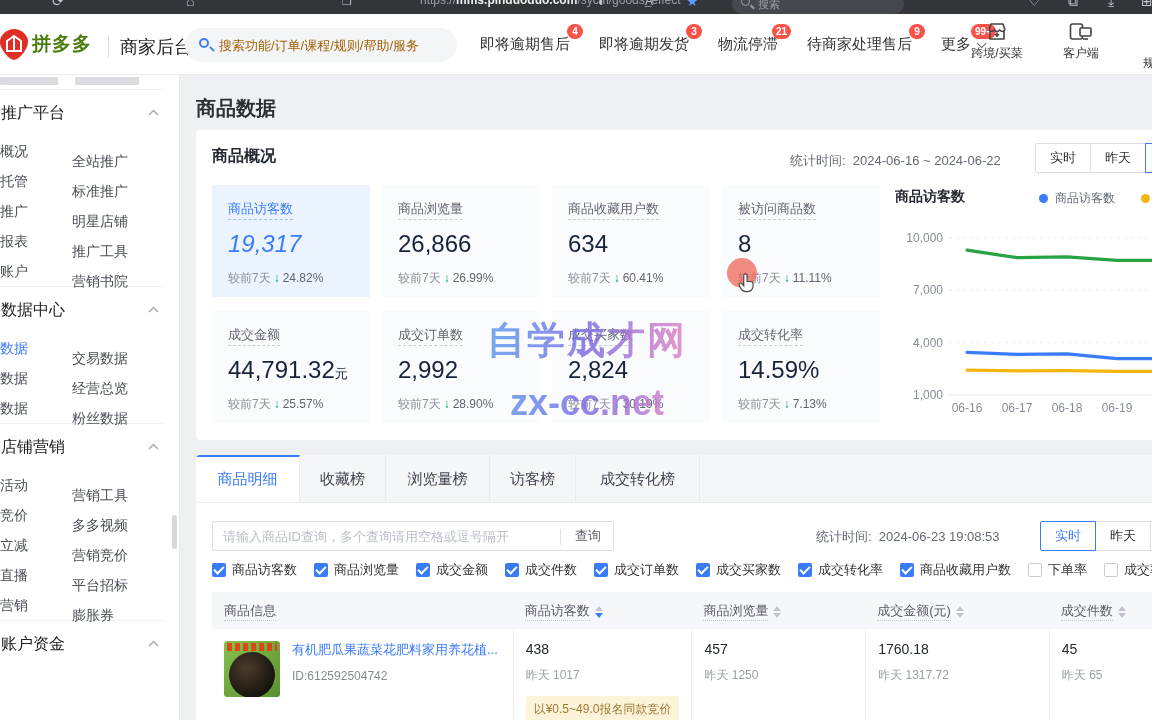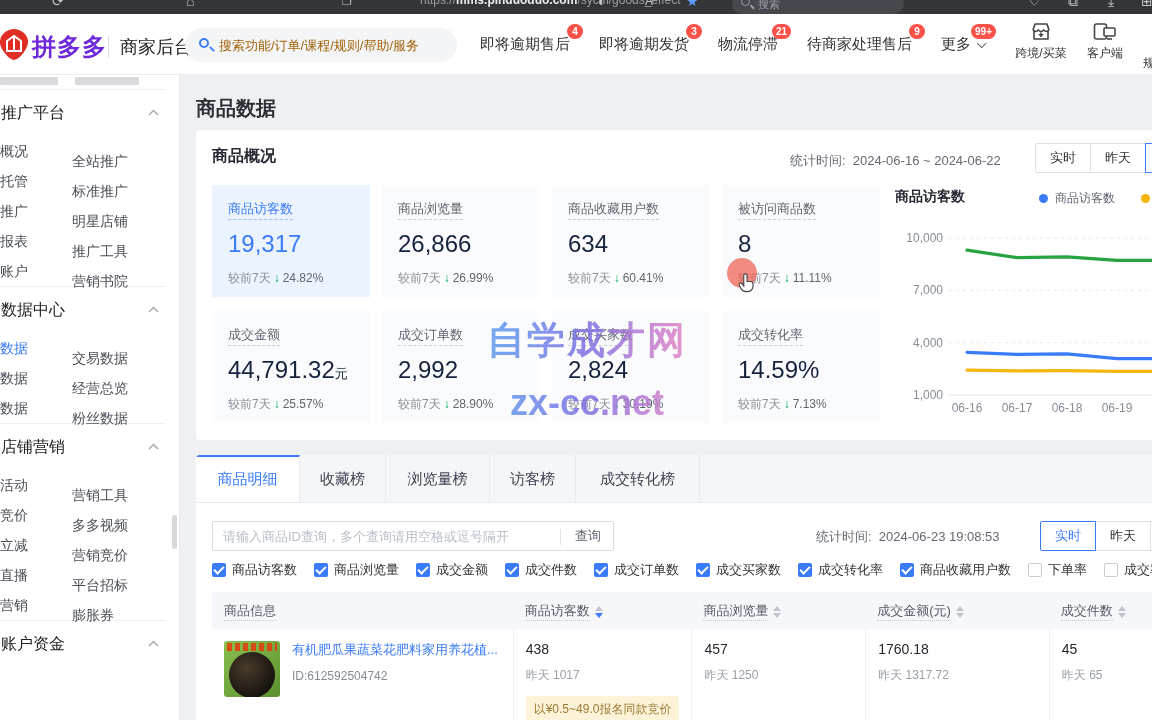--- a/index.html
+++ b/index.html
@@ -12,32 +12,32 @@
   .bb-ic { position:absolute; top:-9px; color:#c3c6cb; font-size:14px; line-height:20px; }
   .bb-url { position:absolute; top:-7px; left:420px; font-size:12px; color:#9aa0a6; white-space:nowrap; }
   .bb-url b { color:#eceef1; font-weight:bold; }
   .bb-pill { position:absolute; top:-6px; left:732px; width:172px; height:20px; background:#46484d; border-radius:10px; color:#9aa0a6; font-size:11px; padding-left:26px; line-height:20px; }
   .bb-pill .mag { position:absolute; left:9px; top:3px; width:9px; height:9px; border:1.5px solid #9aa0a6; border-radius:50%; }
   .bb-pill .mag:after { content:""; position:absolute; left:8px; top:8px; width:5px; height:1.5px; background:#9aa0a6; transform:rotate(45deg); }
 
   
   .app-header { position:absolute; top:14px; left:0; width:1152px; height:61px; background:#fff; border-bottom:1px solid #ececec; z-index:30; }
   .logo-blob { position:absolute; left:-2px; top:13px; }
-  .logo-text { position:absolute; left:32px; top:17px; font-size:24px; font-weight:bold; color:#6d28d9; letter-spacing:1px; }
+  .logo-text { position:absolute; left:32px; top:17px; font-size:19px; font-weight:bold; color:#4d7c0f; letter-spacing:1px; }
   .hd-div { position:absolute; left:108px; top:22px; width:1px; height:22px; background:#ddd; }
   .portal-title { position:absolute; left:120px; top:21px; font-size:18px; color:#222; }
   .hd-search { position:absolute; left:185px; top:14px; width:272px; height:34px; background:#f4f5f7; border-radius:17px; }
   .hd-search .mag { position:absolute; left:14px; top:10px; width:10px; height:10px; border:2px solid #3d7ef7; border-radius:50%; }
   .hd-search .mag:after { content:""; position:absolute; left:8px; top:8px; width:6px; height:2px; background:#3d7ef7; transform:rotate(45deg); }
   .hd-search .ph { position:absolute; left:34px; top:9px; font-size:13px; color:#a16207; }
   #nav-items { position:absolute; left:480px; top:0; height:61px; display:flex; align-items:center; gap:29px; }
   .nav-item { position:relative; font-size:15px; color:#333; white-space:nowrap; cursor:pointer; }
   .nav-badge { position:absolute; top:-11px; right:-13px; min-width:16px; height:15px; padding:0 4px; background:#fa5149; border-radius:8px; color:#fff; font-size:10px; line-height:15px; text-align:center; font-weight:bold; }
   .nav-caret { display:inline-block; width:7px; height:7px; border-right:1.5px solid #666; border-bottom:1.5px solid #666; transform:rotate(45deg) translateY(-3px); margin-left:5px; }
-  #tools { position:absolute; left:1012px; top:8px; display:flex; gap:6px; }
+  #tools { position:absolute; left:968px; top:8px; display:flex; gap:26px; }
   .tool { width:58px; text-align:center; cursor:pointer; }
   .tool svg { display:block; margin:0 auto; }
   .tool-label { display:block; font-size:12px; color:#333; margin-top:3px; white-space:nowrap; }
   .tool-partial { position:absolute; left:1143px; top:41px; font-size:12px; color:#333; }
 
   
   .sidebar { position:absolute; top:75px; left:0; width:180px; height:645px; background:#fff; border-right:1px solid #e9e9e9; overflow:hidden; z-index:20; }
   .sb-cut-row { position:relative; height:14px; }
   .sb-frag { position:absolute; top:2px; height:8px; background:#cfd2d6; border-radius:1px; opacity:.8; }
   .sb-promo { height:40px; line-height:40px; font-size:15px; color:#333; padding-left:1px; cursor:pointer; }
@@ -66,21 +66,21 @@
   .range-btn { height:30px; padding:0 14px; background:#fff; border:1px solid #dcdfe6; font-size:13px; color:#333; margin-left:-1px; cursor:pointer; white-space:nowrap; font-family:inherit; }
   .range-btn:first-child { border-radius:2px 0 0 2px; margin-left:0; }
   .range-btn.active { color:#3a7bfa; border-color:#3a7bfa; position:relative; z-index:2; }
 
   #cards { position:absolute; left:16px; top:55px; display:grid; grid-template-columns:repeat(4,158px); grid-gap:14px 12px; }
   .card { height:112px; background:#fafbfc; padding:14px 16px; cursor:pointer; }
   .card.hl { background:#eaf3fe; }
   .card-label { font-size:13px; color:#5f6671; border-bottom:1px dashed #c9cdd4; padding-bottom:3px; }
   .card.hl .card-label { color:#3a7bfa; border-bottom-color:#9cc0f7; }
   .card-value { margin-top:12px; font-size:24px; color:#17233d; font-weight:500; white-space:nowrap; }
-  .card.hl .card-value { color:#3a7bfa; }
+  .card.hl .card-value { color:#3a7bfa;font-style:italic; }
   .card-unit { font-size:13px; color:#17233d; font-weight:normal; }
   .card-cmp { margin-top:12px; font-size:12px; color:#8a9099; white-space:nowrap; }
   .down-arrow { color:#00a854; font-weight:bold; margin:0 3px; }
   .delta-val { color:#5f6671; }
 
   .chart-area { position:absolute; left:695px; top:58px; width:300px; height:240px; }
   .chart-title { position:absolute; left:4px; top:0; font-size:14px; font-weight:bold; color:#262a33; }
   #chart-legend { position:absolute; left:148px; top:2px; display:flex; gap:26px; white-space:nowrap; }
   .lg-item { display:flex; align-items:center; gap:7px; font-size:12px; color:#5f6671; cursor:pointer; }
   .lg-dot { width:9px; height:9px; border-radius:50%; }

